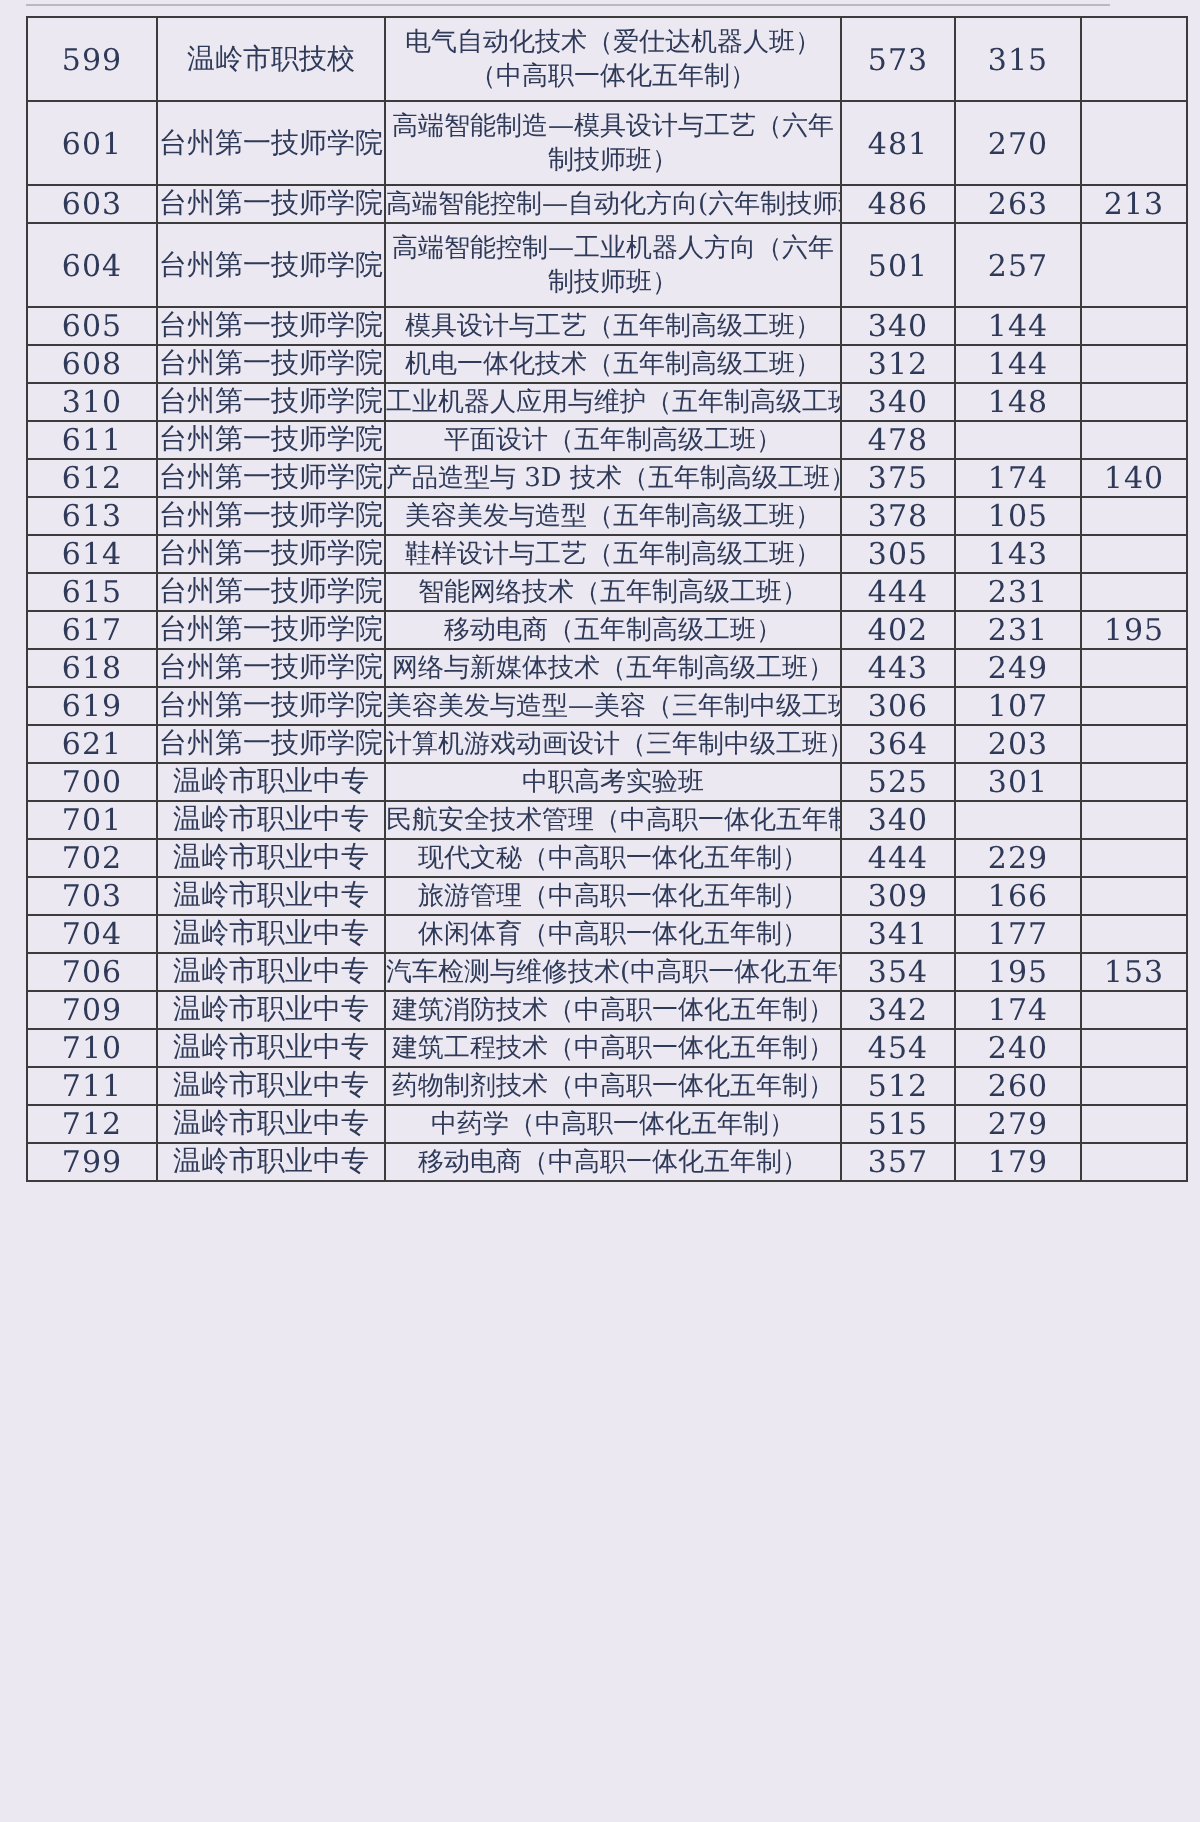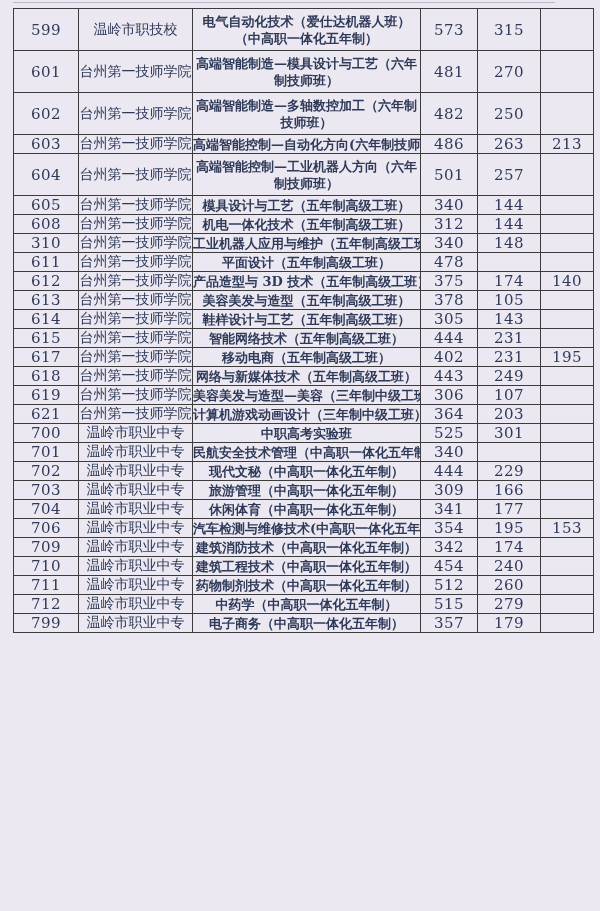--- a/index.html
+++ b/index.html
@@ -48,21 +48,20 @@
   td.cell-code  { font-size: 15px; letter-spacing: 0.5px; }
   td.cell-school {
     font-size: 14px;
     white-space: nowrap;
     letter-spacing: 0;
   }
   td.cell-program {
     font-size: 13px;
     line-height: 17px;
     padding: 0 2px;
-    font-weight: bold;
   }
   tr.row-short td.cell-program { white-space: nowrap; }
   td.cell-score { font-size: 15px; letter-spacing: 0.5px; }
 </style>
 </head>
 <body>
 
 <div class="page">
   <div class="remnant-line"></div>
   <table class="scores">
@@ -84,28 +83,20 @@
           <td class="cell-score"></td>
         </tr>
         <tr class="row-tall">
           <td class="cell-code">601</td>
           <td class="cell-school">台州第一技师学院</td>
           <td class="cell-program">高端智能制造—模具设计与工艺（六年制技师班）</td>
           <td class="cell-score">481</td>
           <td class="cell-score">270</td>
           <td class="cell-score"></td>
         </tr>
-        <tr class="row-tall">
-          <td class="cell-code">602</td>
-          <td class="cell-school">台州第一技师学院</td>
-          <td class="cell-program">高端智能制造—多轴数控加工（六年制技师班）</td>
-          <td class="cell-score">482</td>
-          <td class="cell-score">250</td>
-          <td class="cell-score"></td>
-        </tr>
         <tr class="row-short">
           <td class="cell-code">603</td>
           <td class="cell-school">台州第一技师学院</td>
           <td class="cell-program">高端智能控制—自动化方向(六年制技师班)</td>
           <td class="cell-score">486</td>
           <td class="cell-score">263</td>
           <td class="cell-score">213</td>
         </tr>
         <tr class="row-tall">
           <td class="cell-code">604</td>
@@ -287,20 +278,20 @@
           <td class="cell-code">712</td>
           <td class="cell-school">温岭市职业中专</td>
           <td class="cell-program">中药学（中高职一体化五年制）</td>
           <td class="cell-score">515</td>
           <td class="cell-score">279</td>
           <td class="cell-score"></td>
         </tr>
         <tr class="row-short">
           <td class="cell-code">799</td>
           <td class="cell-school">温岭市职业中专</td>
-          <td class="cell-program">电子商务（中高职一体化五年制）</td>
+          <td class="cell-program">移动电商（中高职一体化五年制）</td>
           <td class="cell-score">357</td>
           <td class="cell-score">179</td>
           <td class="cell-score"></td>
         </tr>
       </tbody>
   </table>
 </div>
 
 </body></html>

